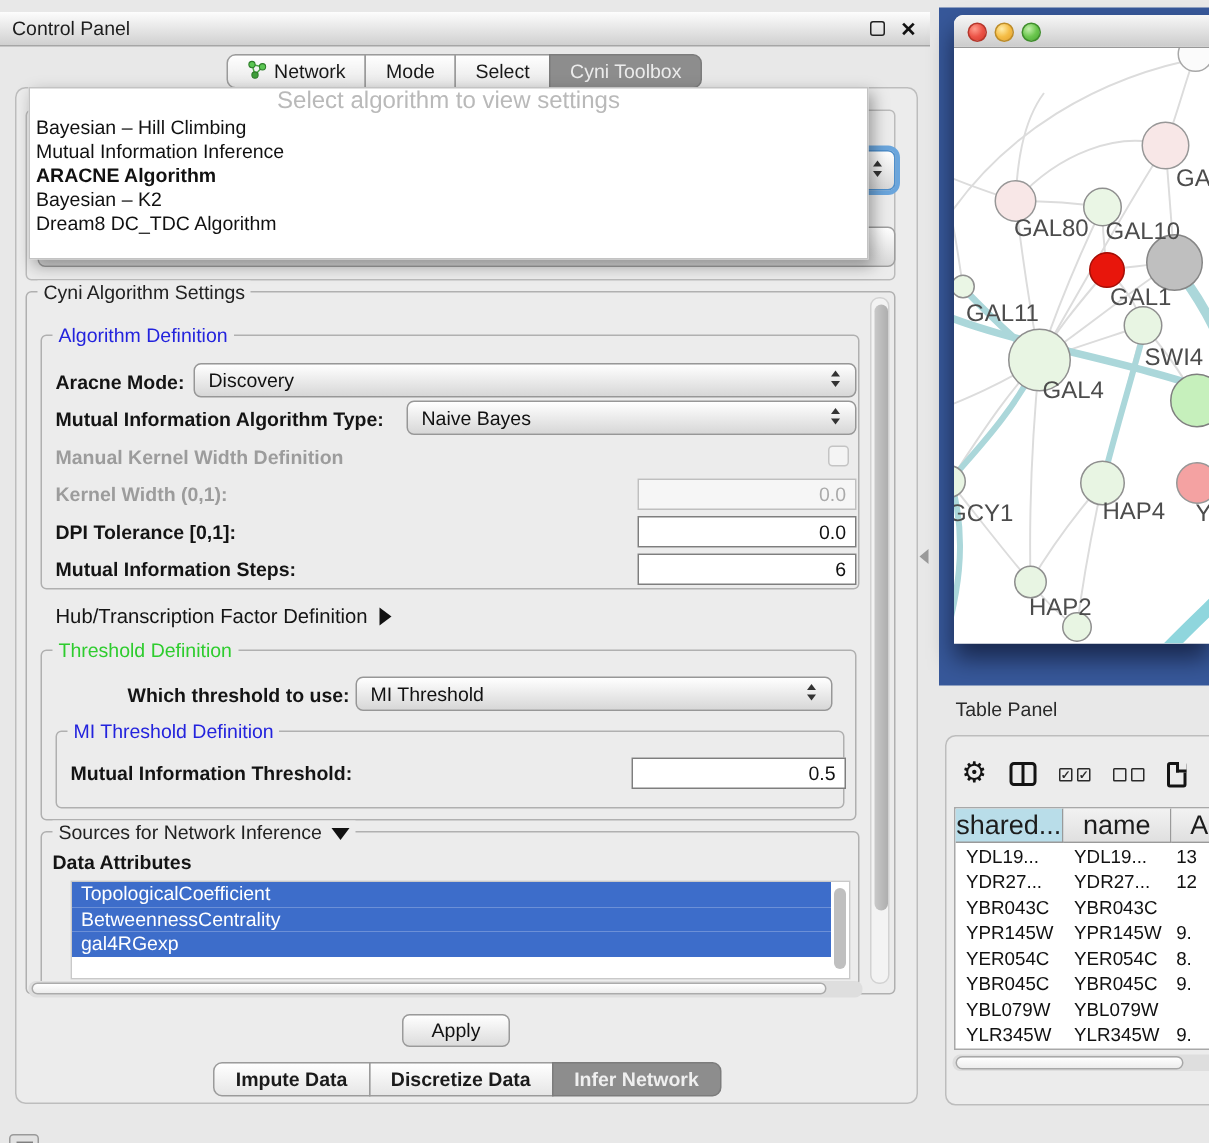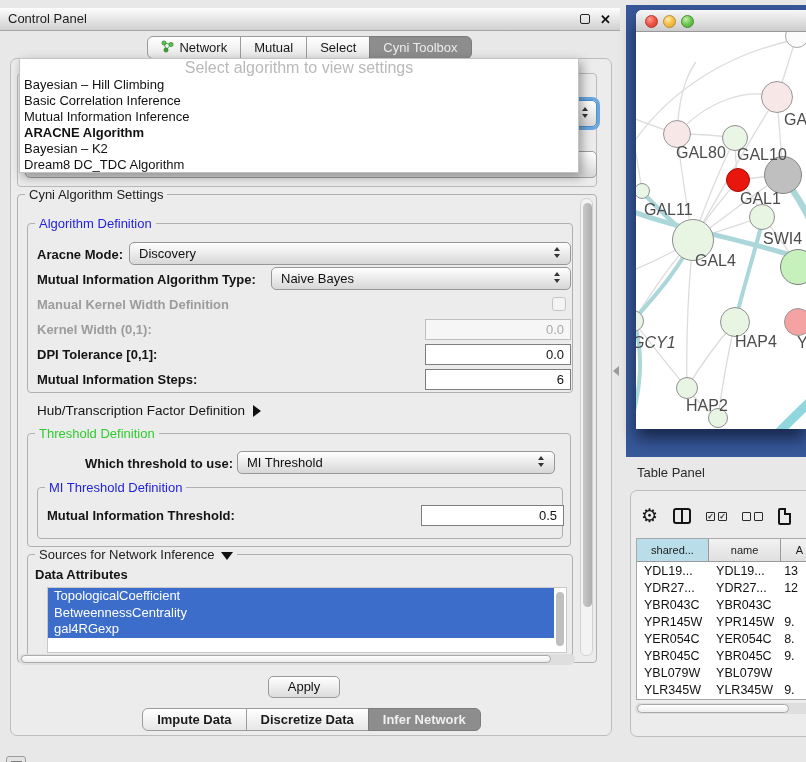--- a/index.html
+++ b/index.html
@@ -88,21 +88,21 @@
   #tp-toolbar{position:absolute;left:10px;top:12px;width:176px;height:26px;display:flex;align-items:center;gap:15px}
   #gear-ic{font-size:19px;color:#141414;line-height:22px}
   #split-ic{width:18px;height:16px;border:2px solid #141414;border-radius:3px;position:relative}
   #split-ic::after{content:"";position:absolute;left:6px;top:0;width:2px;height:12px;background:#141414}
   .cbpair{display:flex;gap:3px}
   .cb{width:9px;height:9px;border:1.4px solid #2a2a2a;border-radius:1px;font-size:8px;line-height:7px;text-align:center;color:#2a2a2a;font-weight:bold}
   #doc-ic{width:13px;height:17px;border:2px solid #141414;border-radius:2px;position:relative}
   #doc-ic::after{content:"";position:absolute;right:-2px;top:-2px;width:5px;height:5px;background:#ececec;border-left:2px solid #141414;border-bottom:2px solid #141414}
   #tp-table{position:absolute;left:5px;top:47px;width:184px;height:162px;background:#fff;border:1px solid #a8a8a8;overflow:hidden}
   #tp-head{display:flex;height:23px}
-  .th{height:23px;border-right:1px solid #9a9a9a;border-bottom:1px solid #9a9a9a;background:linear-gradient(#f2f2f2,#e0e0e0);font-size:11px;color:#1c1c1c;text-align:center;line-height:22px;overflow:hidden}
+  .th{height:23px;border-right:1px solid #9a9a9a;border-bottom:1px solid #9a9a9a;background:linear-gradient(#f2f2f2,#e0e0e0);font-size:18px;color:#1c1c1c;text-align:center;line-height:22px;overflow:hidden}
   .th.sel{background:#b9dde9}
   .tr{display:flex;height:17px;align-items:center}
   .td{font-size:12.5px;color:#111;overflow:hidden;white-space:nowrap}
   .c0{width:76px;padding-left:7px}
   .c1{width:76px;padding-left:7px}
   .c2{width:40px;padding-left:3px}
   #tp-hscroll-track{position:absolute;left:4px;top:212px;width:178px;height:11px;background:#dedede;border-radius:5px}
   #tp-hscroll{position:absolute;left:2px;top:1px;width:152px;height:9px;background:linear-gradient(#ffffff,#ededed);border:1px solid #a8a8a8;border-radius:5px}
 </style>
 </head>
@@ -119,21 +119,21 @@
       <div class="tab">
         <span><svg width="13" height="13" viewBox="0 0 13 13">
             <path d="M3 3 L10 4.5 L5 10 Z" fill="none" stroke="#49a843" stroke-width="1"></path>
             <circle cx="3" cy="3" r="2.1" fill="#5bc653" stroke="#2e7d2a" stroke-width="0.7"></circle>
             <circle cx="10" cy="4.5" r="2.1" fill="#5bc653" stroke="#2e7d2a" stroke-width="0.7"></circle>
             <circle cx="5" cy="10" r="2.1" fill="#3f9e3a" stroke="#2e7d2a" stroke-width="0.7"></circle>
           </svg></span>
         <span>Network</span>
       </div>
       <div class="tab">
-        <span>Mutual</span>
+        <span>Mode</span>
       </div>
       <div class="tab">
         <span>Select</span>
       </div>
       <div class="tab sel">
         <span>Cyni Toolbox</span>
       </div>
     </div>
 
   <div id="cp-panel">
@@ -144,21 +144,20 @@
           <i class="u"></i>
           <i class="d"></i>
         </span>
     </div>
     <div class="frag-combo" style="left:14px;top:92px;width:572px;padding-left:62px;color:#555">galFiltered.sif default node</div>
 
     <div id="alg-popup">
       <div id="alg-prompt">Select algorithm to view settings</div>
       <div id="alg-list">
           <div class="dd-item">Bayesian – Hill Climbing</div>
-          <div class="dd-item">Basic Correlation Inference</div>
           <div class="dd-item">Mutual Information Inference</div>
           <div class="dd-item sel">ARACNE Algorithm</div>
           <div class="dd-item">Bayesian – K2</div>
           <div class="dd-item">Dream8 DC_TDC Algorithm</div>
         </div>
     </div>
 
     <div class="grp" style="left:6px;top:135px;width:580px;height:469px">
       <span class="grp-title t-dark">Cyni Algorithm Settings</span>
     </div>
@@ -309,21 +308,21 @@
           <div class="node" style="left: 148px; top: 276px; width: 28px; height: 28px; background: rgb(244, 162, 162); border-color: rgb(151, 151, 151);"></div>
           <div class="node" style="left: 40px; top: 345px; width: 22px; height: 22px; background: rgb(232, 245, 227); border-color: rgb(143, 143, 143);"></div>
           <div class="node" style="left: 72px; top: 376px; width: 20px; height: 20px; background: rgb(232, 245, 227); border-color: rgb(143, 143, 143);"></div>
           <div class="nlabel" style="left: 148px; top: 79px;">GAL</div>
           <div class="nlabel" style="left: 40px; top: 112px;">GAL80</div>
           <div class="nlabel" style="left: 101px; top: 114px;">GAL10</div>
           <div class="nlabel" style="left: 8px; top: 169px;">GAL11</div>
           <div class="nlabel" style="left: 104px; top: 158px;">GAL1</div>
           <div class="nlabel" style="left: 127px; top: 198px;">SWI4</div>
           <div class="nlabel" style="left: 59px; top: 220px;">GAL4</div>
-          <div class="nlabel" style="left: -4px; top: 302px; font-style: italic;">GCY1</div>
+          <div class="nlabel" style="left: -4px; top: 302px;">GCY1</div>
           <div class="nlabel" style="left: 99px; top: 301px;">HAP4</div>
           <div class="nlabel" style="left: 161px; top: 302px;">Y</div>
           <div class="nlabel" style="left: 50px; top: 365px;">HAP2</div>
         </div>
     </div>
   </div>
 </div>
 
 <div id="table-title">Table Panel</div>
 <div id="table-panel">

